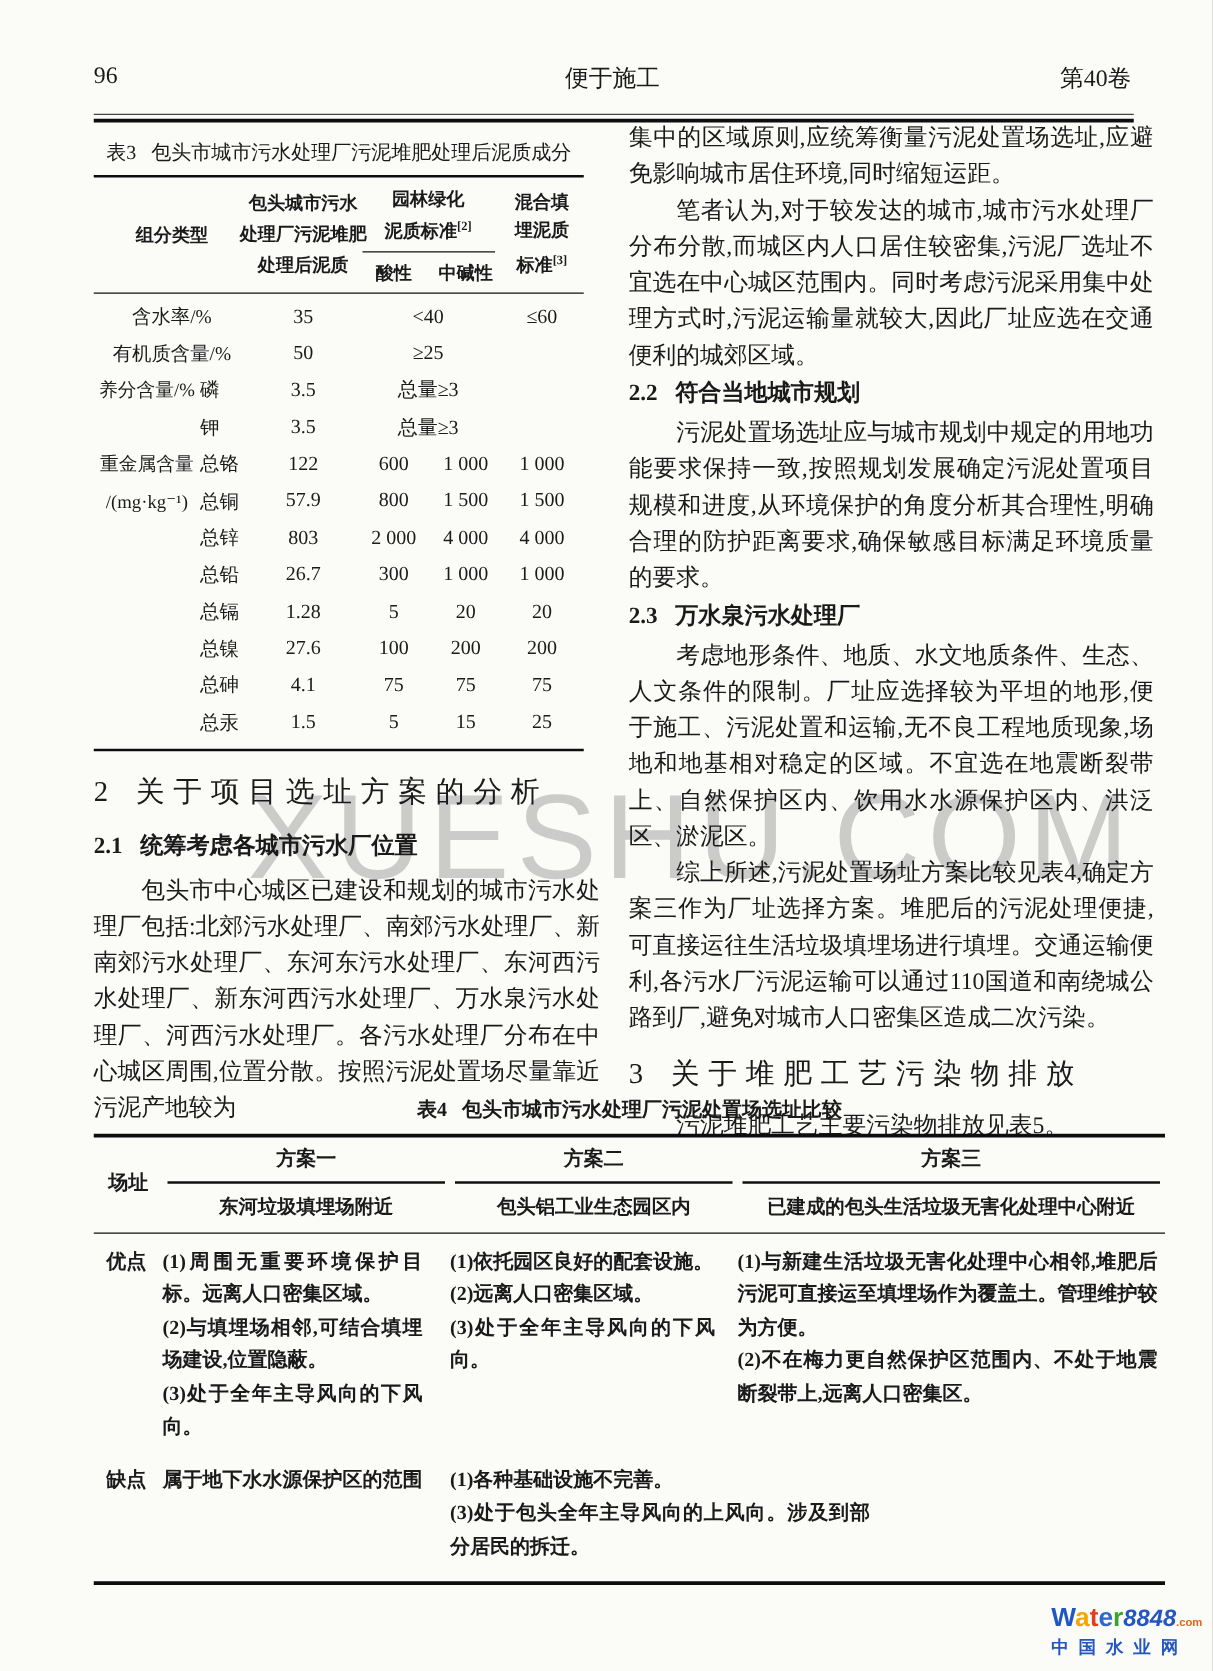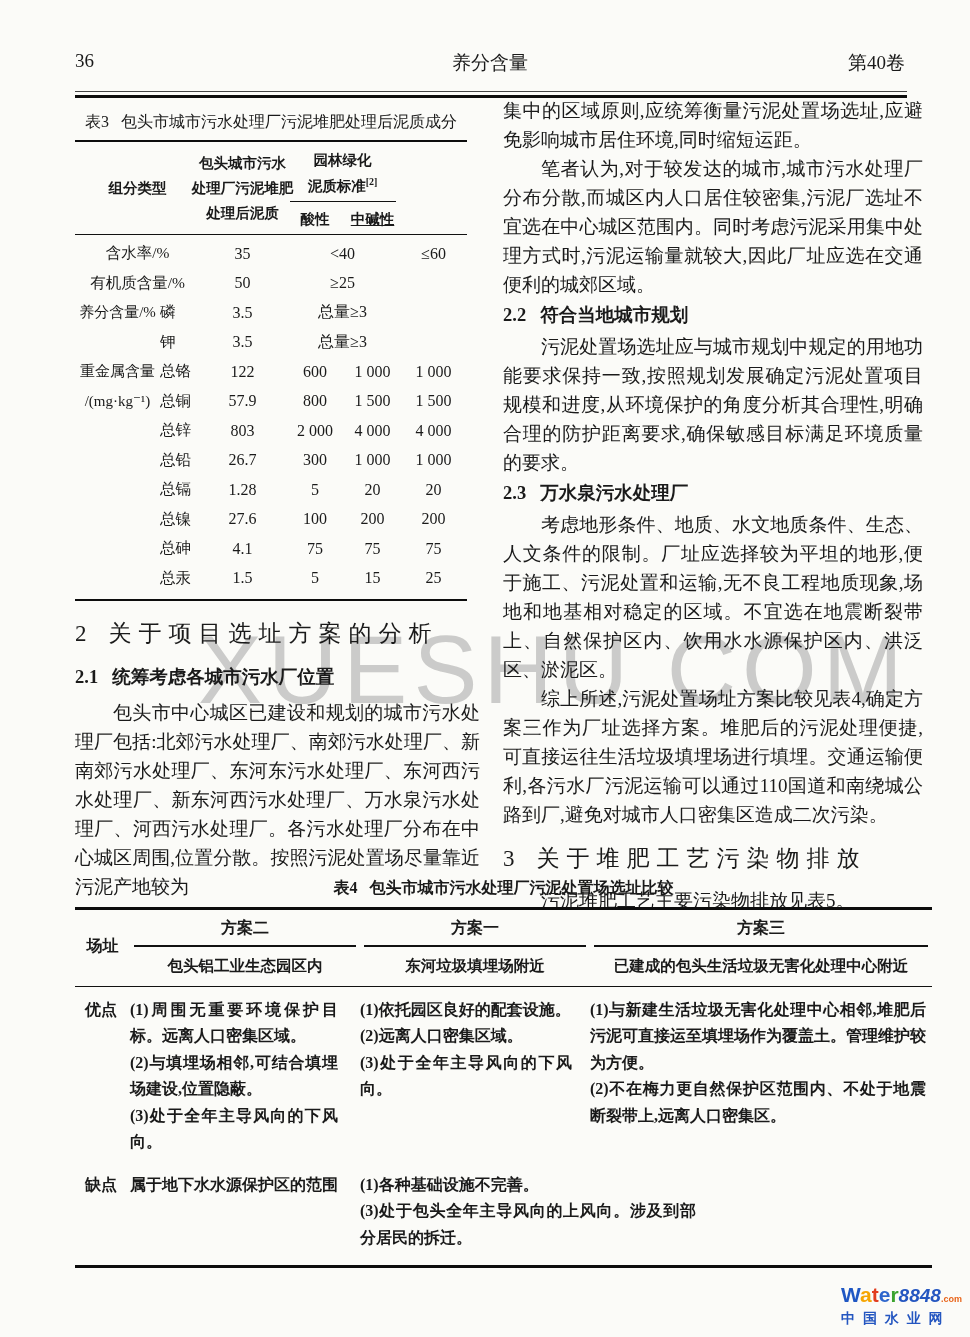--- a/index.html
+++ b/index.html
@@ -34,21 +34,21 @@
   .t3-head{display:flex;height:92px;border-bottom:1.5px solid #111;font-size:14.5px;font-weight:bold;}
   .t3-head .hc{display:flex;flex-direction:column;justify-content:center;align-items:center;}
   .hc.hlab{width:125px;}
   .hc.hplant{width:85px;line-height:25px;white-space:nowrap;}
   .hc.hgroup{width:115px;justify-content:flex-start;padding-top:8px;}
   .hgroup .gline{line-height:21px;white-space:nowrap;}
   .hgroup .grule{width:106px;height:1px;background:#111;margin:4px 0 6px 0;}
   .hgroup .gsub{display:flex;width:115px;}
   .hgroup .gsub span{line-height:22px;}
   .hgroup .gsub .s1{width:60px;text-align:center;}
-  .hgroup .gsub .s2{width:55px;text-align:center;white-space:nowrap;text-decoration:underline;}
+  .hgroup .gsub .s2{width:55px;text-align:center;white-space:nowrap;}
   .hc.hmix{width:67px;line-height:23px;}
   sup{font-size:10px;}
   .t3-body{padding:4px 0 6px 0;}
   .t3r{display:flex;height:29.5px;align-items:center;font-size:16px;}
   .t3c{white-space:nowrap;}
   .t3c.lab{width:85px;text-align:center;font-size:15px;}
   .t3c.lab.wide{width:125px;font-size:15.5px;}
   .t3c.sub{width:40px;text-align:left;font-size:15.5px;}
   .t3c.plant{width:85px;text-align:center;}
   .t3c.acid{width:60px;text-align:center;}
@@ -98,22 +98,22 @@
   .logo-line2{font-size:14px;font-weight:bold;letter-spacing:2px;line-height:17px;white-space:nowrap;}
 </style>
 </head>
 <body>
 
 <div class="page">
 
   <div class="watermark">XUESHU.COM</div>
 
   <div class="pg-header">
-    <span>36</span>
-    <span class="center">养分含量</span>
+    <span>96</span>
+    <span class="center">便于施工</span>
     <span>第40卷</span>
   </div>
   <div class="rule-thin"></div>
   <div class="rule-thick"></div>
 
   <div class="t3">
     <div class="t3-caption">
       <span class="cap-label">表3</span><span>包头市城市污水处理厂污泥堆肥处理后泥质成分</span>
     </div>
     <div class="t3-box">
@@ -126,20 +126,25 @@
         </div>
         <div class="hc hgroup">
           <span class="gline">园林绿化</span>
           <span class="gline"><span>泥质标准</span><sup>[2]</sup></span>
           <span class="grule"></span>
           <span class="gsub">
             <span class="s1">酸性</span>
             <span class="s2">中碱性</span>
           </span>
         </div>
+        <div class="hc hmix">
+          <span>混合填</span>
+          <span>埋泥质</span>
+          <span><span>标准</span><sup>[3]</sup></span>
+        </div>
       </div>
       <div class="t3-body">
         <div class="t3r">
           <div class="t3c lab wide">含水率/%</div>
           <div class="t3c plant">35</div>
           <div class="t3c span2">&lt;40</div>
           <div class="t3c mix">≤60</div>
         </div>
         <div class="t3r">
           <div class="t3c lab wide">有机质含量/%</div>
@@ -262,29 +267,29 @@
     <p class="para indent">污泥堆肥工艺主要污染物排放见表5。</p>
   </div>
 
   <div class="t4">
     <div class="t4-caption">
       <span class="cap-label">表4</span><span>包头市城市污水处理厂污泥处置场选址比较</span>
     </div>
     <div class="t4-box">
       <div class="t4-head">
         <div class="t4-site">场址</div>
+        <div class="t4-plan-h t4-c1">
+          <div class="pname">方案一</div>
+          <div class="prule"></div>
+          <div class="ploc">东河垃圾填埋场附近</div>
+        </div>
         <div class="t4-plan-h t4-c2">
           <div class="pname">方案二</div>
           <div class="prule"></div>
           <div class="ploc">包头铝工业生态园区内</div>
-        </div>
-        <div class="t4-plan-h t4-c1">
-          <div class="pname">方案一</div>
-          <div class="prule"></div>
-          <div class="ploc">东河垃圾填埋场附近</div>
         </div>
         <div class="t4-plan-h t4-c3">
           <div class="pname">方案三</div>
           <div class="prule"></div>
           <div class="ploc">已建成的包头生活垃圾无害化处理中心附近</div>
         </div>
       </div>
       <div class="t4-body">
         <div class="t4-row pros">
           <div class="t4-rowlab">优点</div>

